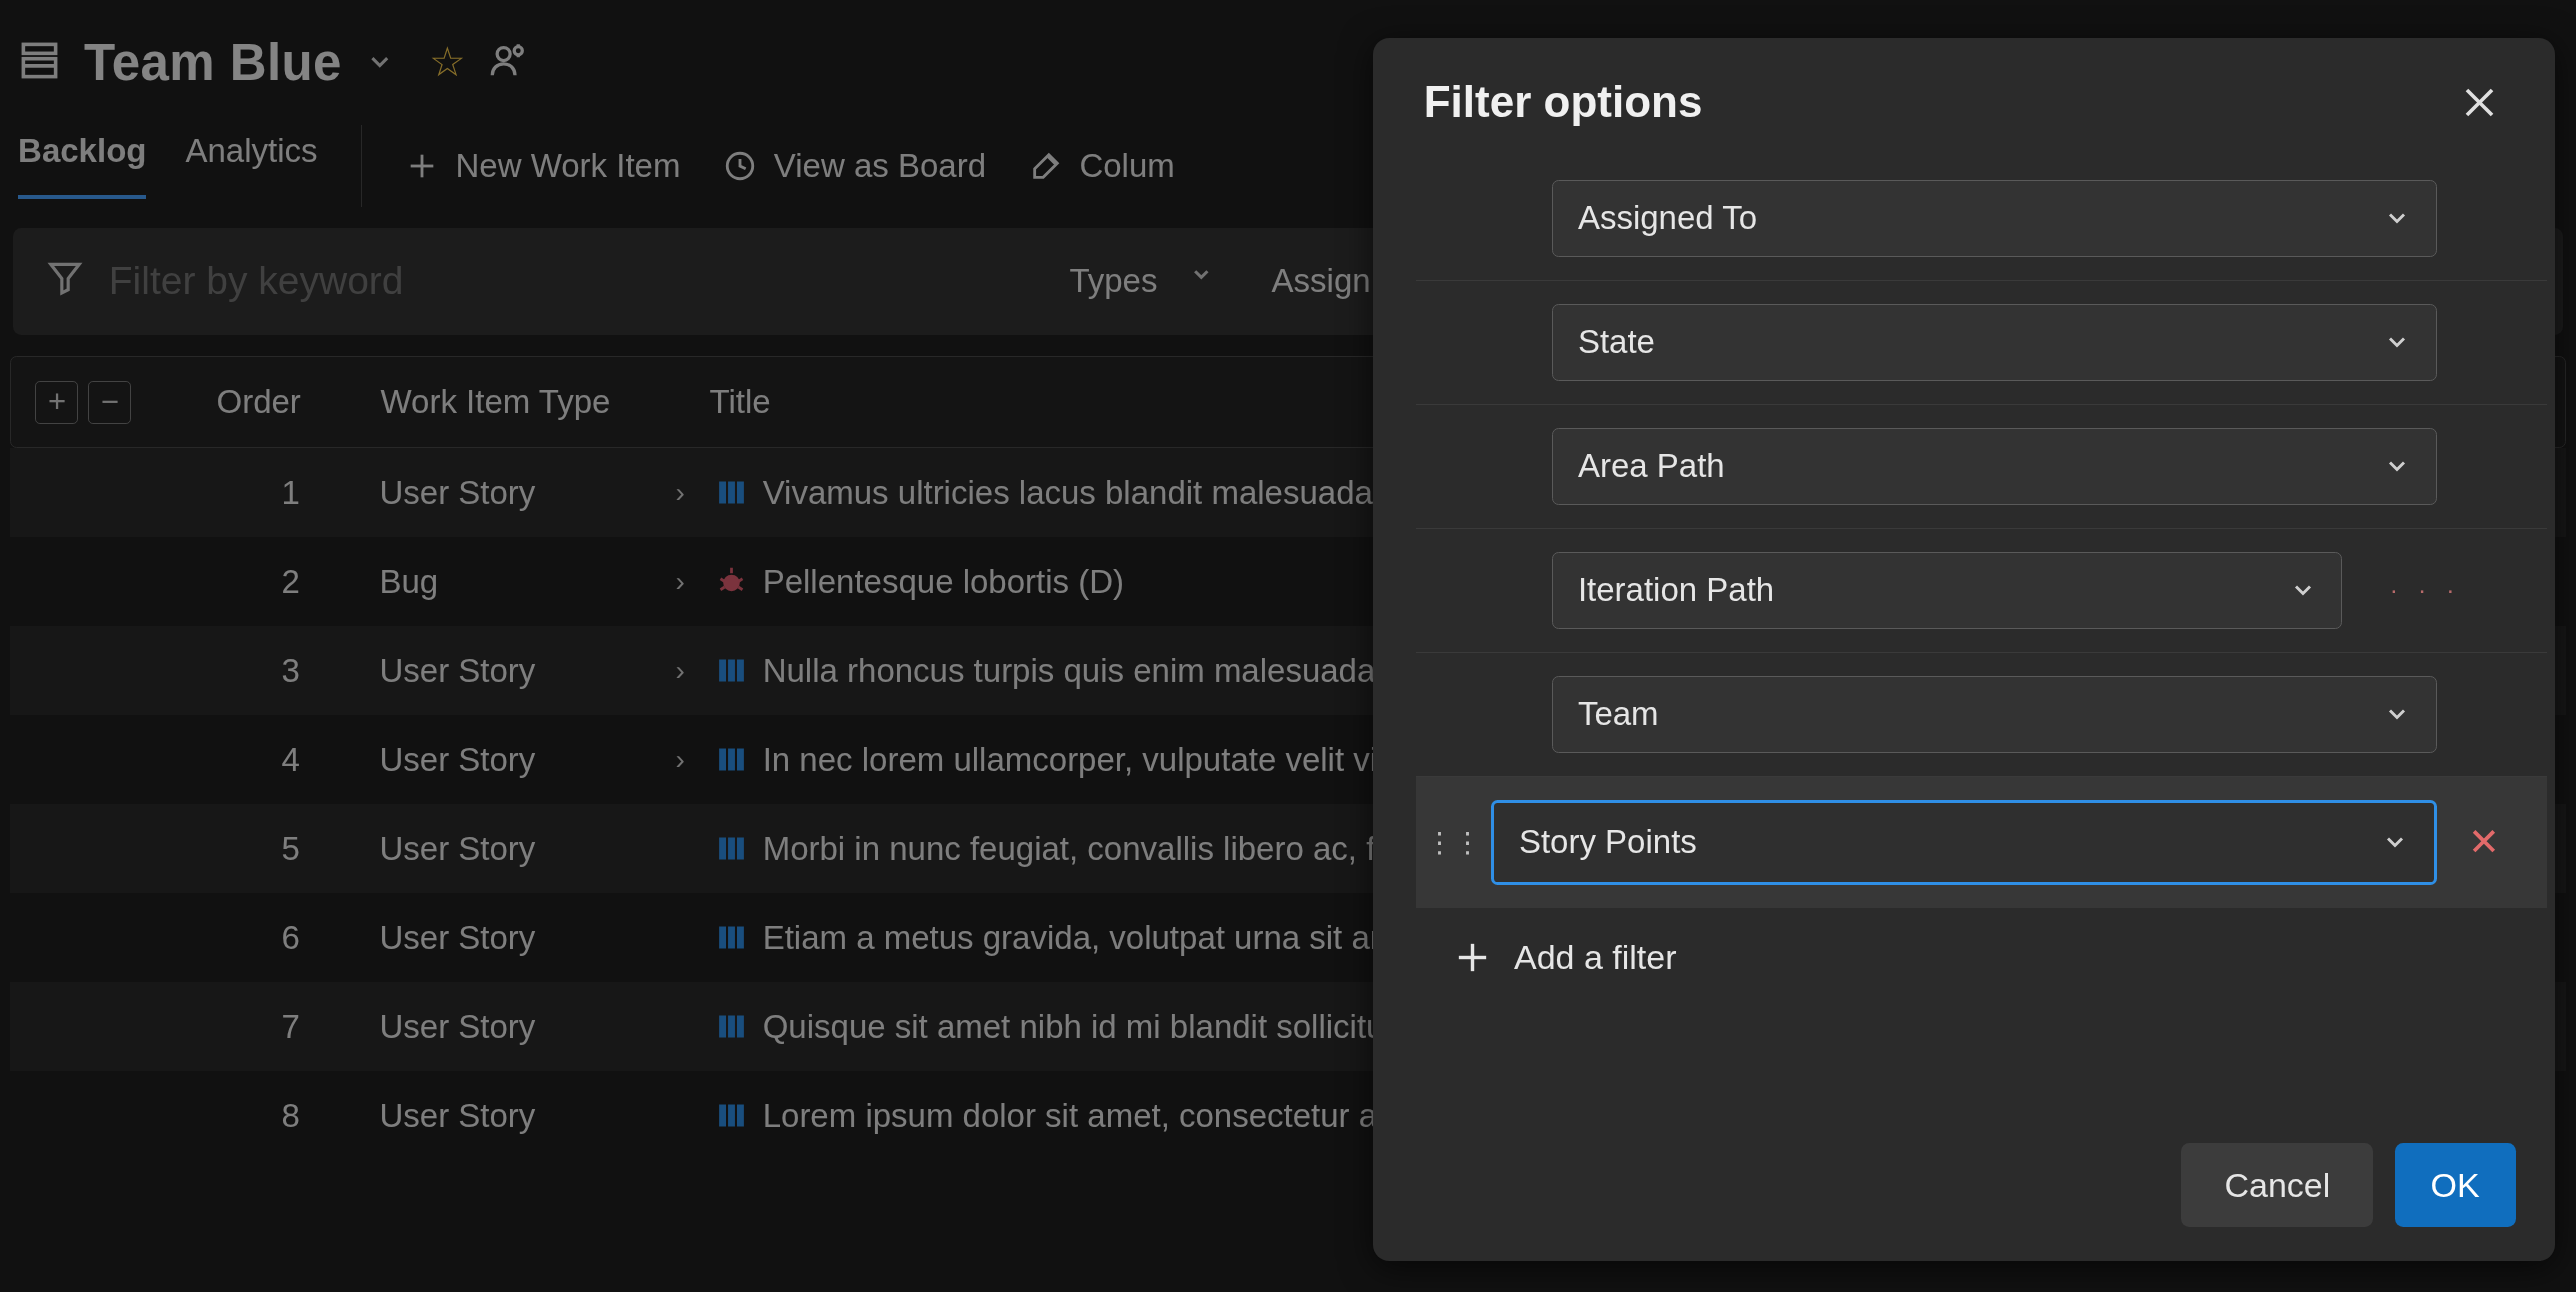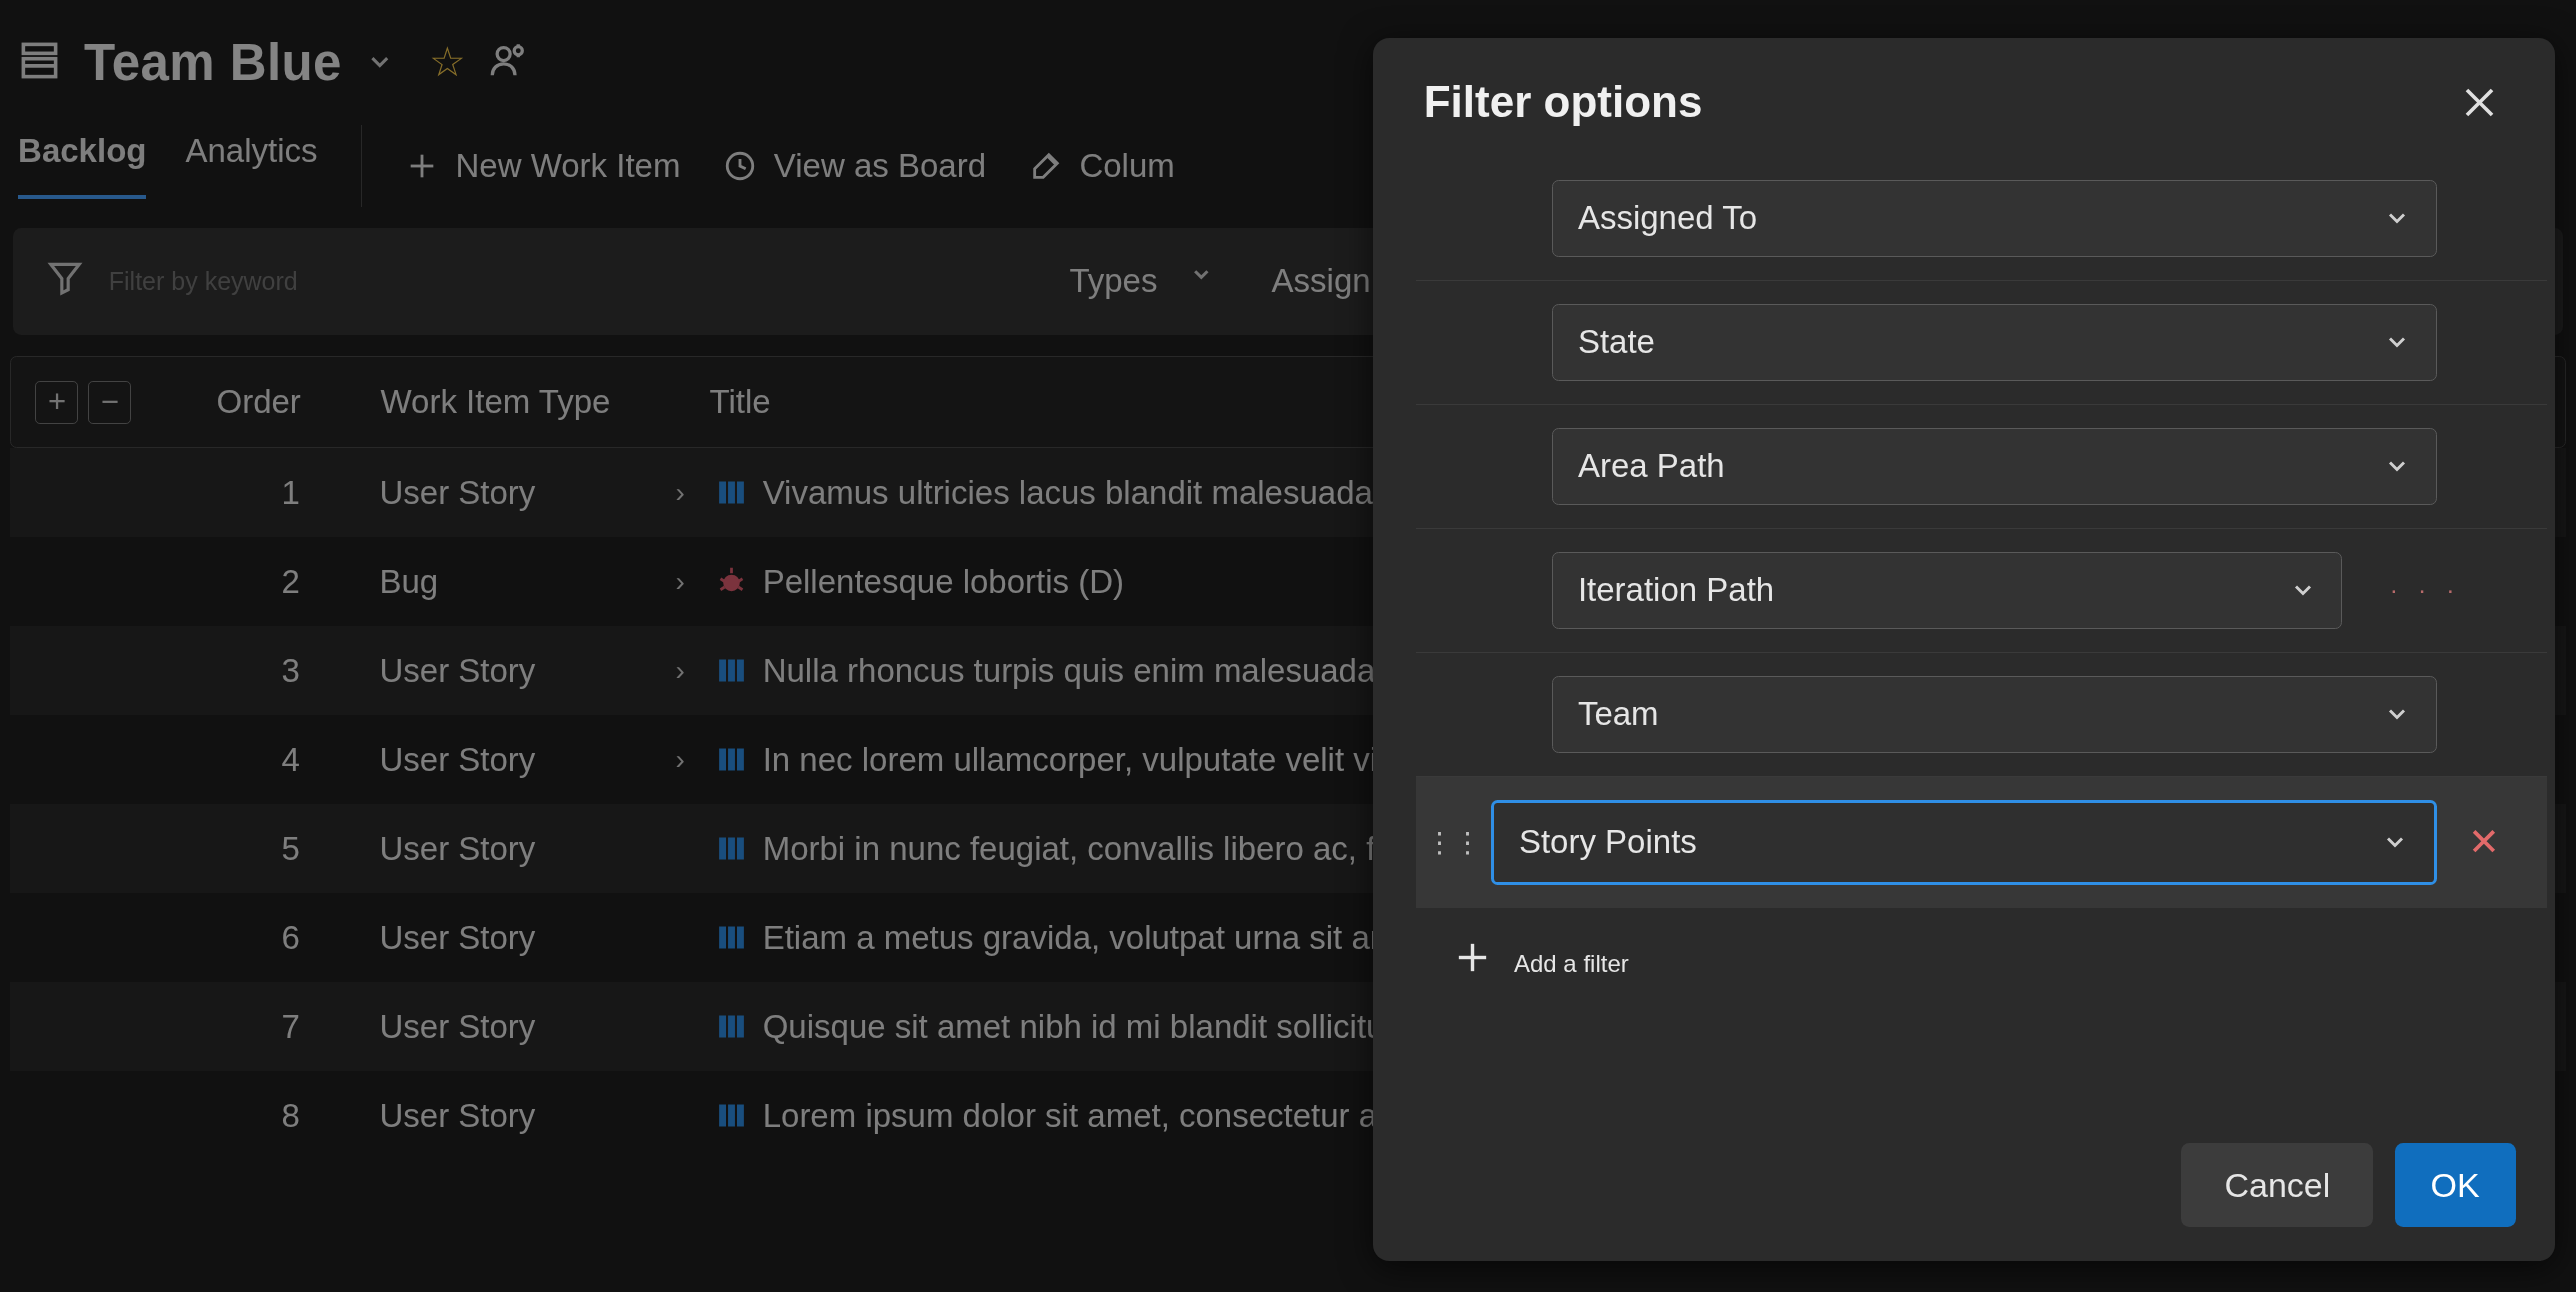--- a/index.html
+++ b/index.html
@@ -60,21 +60,21 @@
     padding: 0 33px;
     gap: 24.6px;
     font-size: 33px;
     color: #bfbfbf;
   }
   .filterbar input {
     flex: 0 0 903px;
     background: transparent;
     border: none;
     color: #e6e6e6;
-    font-size: 25px;
+    font-size: 39px;
     outline: none;
   }
   .filterbar .funnel svg { width:38px; height:38px; }
   .fchip { display:flex; align-items:flex-start; gap:32px; color:#e6e6e6; margin-left: 33px; cursor:pointer;}
   .fchip svg{ width:24.6px; height:24.6px; }
 
   
   .table {
     margin-top: 21.3px;
     font-size: 33px;
@@ -177,24 +177,24 @@
   }
   .filter-row.selected .filter-select {
     border: 3.3px solid #2f8fe6;
     background:#2f2f2f;
     height: 85px;
   }
   .filter-select svg { width:28px; height:28px; stroke:#cfcfcf; }
 
   .add-filter {
     display:flex;
-    align-items:flex-end;
+    align-items:center;
     gap:21.3px;
     padding: 29.6px 0 29.6px 36px;
-    font-size: 24px;
+    font-size: 34px;
     color:#e6e6e6;
     cursor:pointer;
   }
   .add-filter svg { width:41px; height:41px; stroke:#e6e6e6; }
 
   .panel-footer {
     display:flex;
     justify-content:flex-end;
     gap: 21.3px;
     padding: 24.6px 39px 34px 0;

